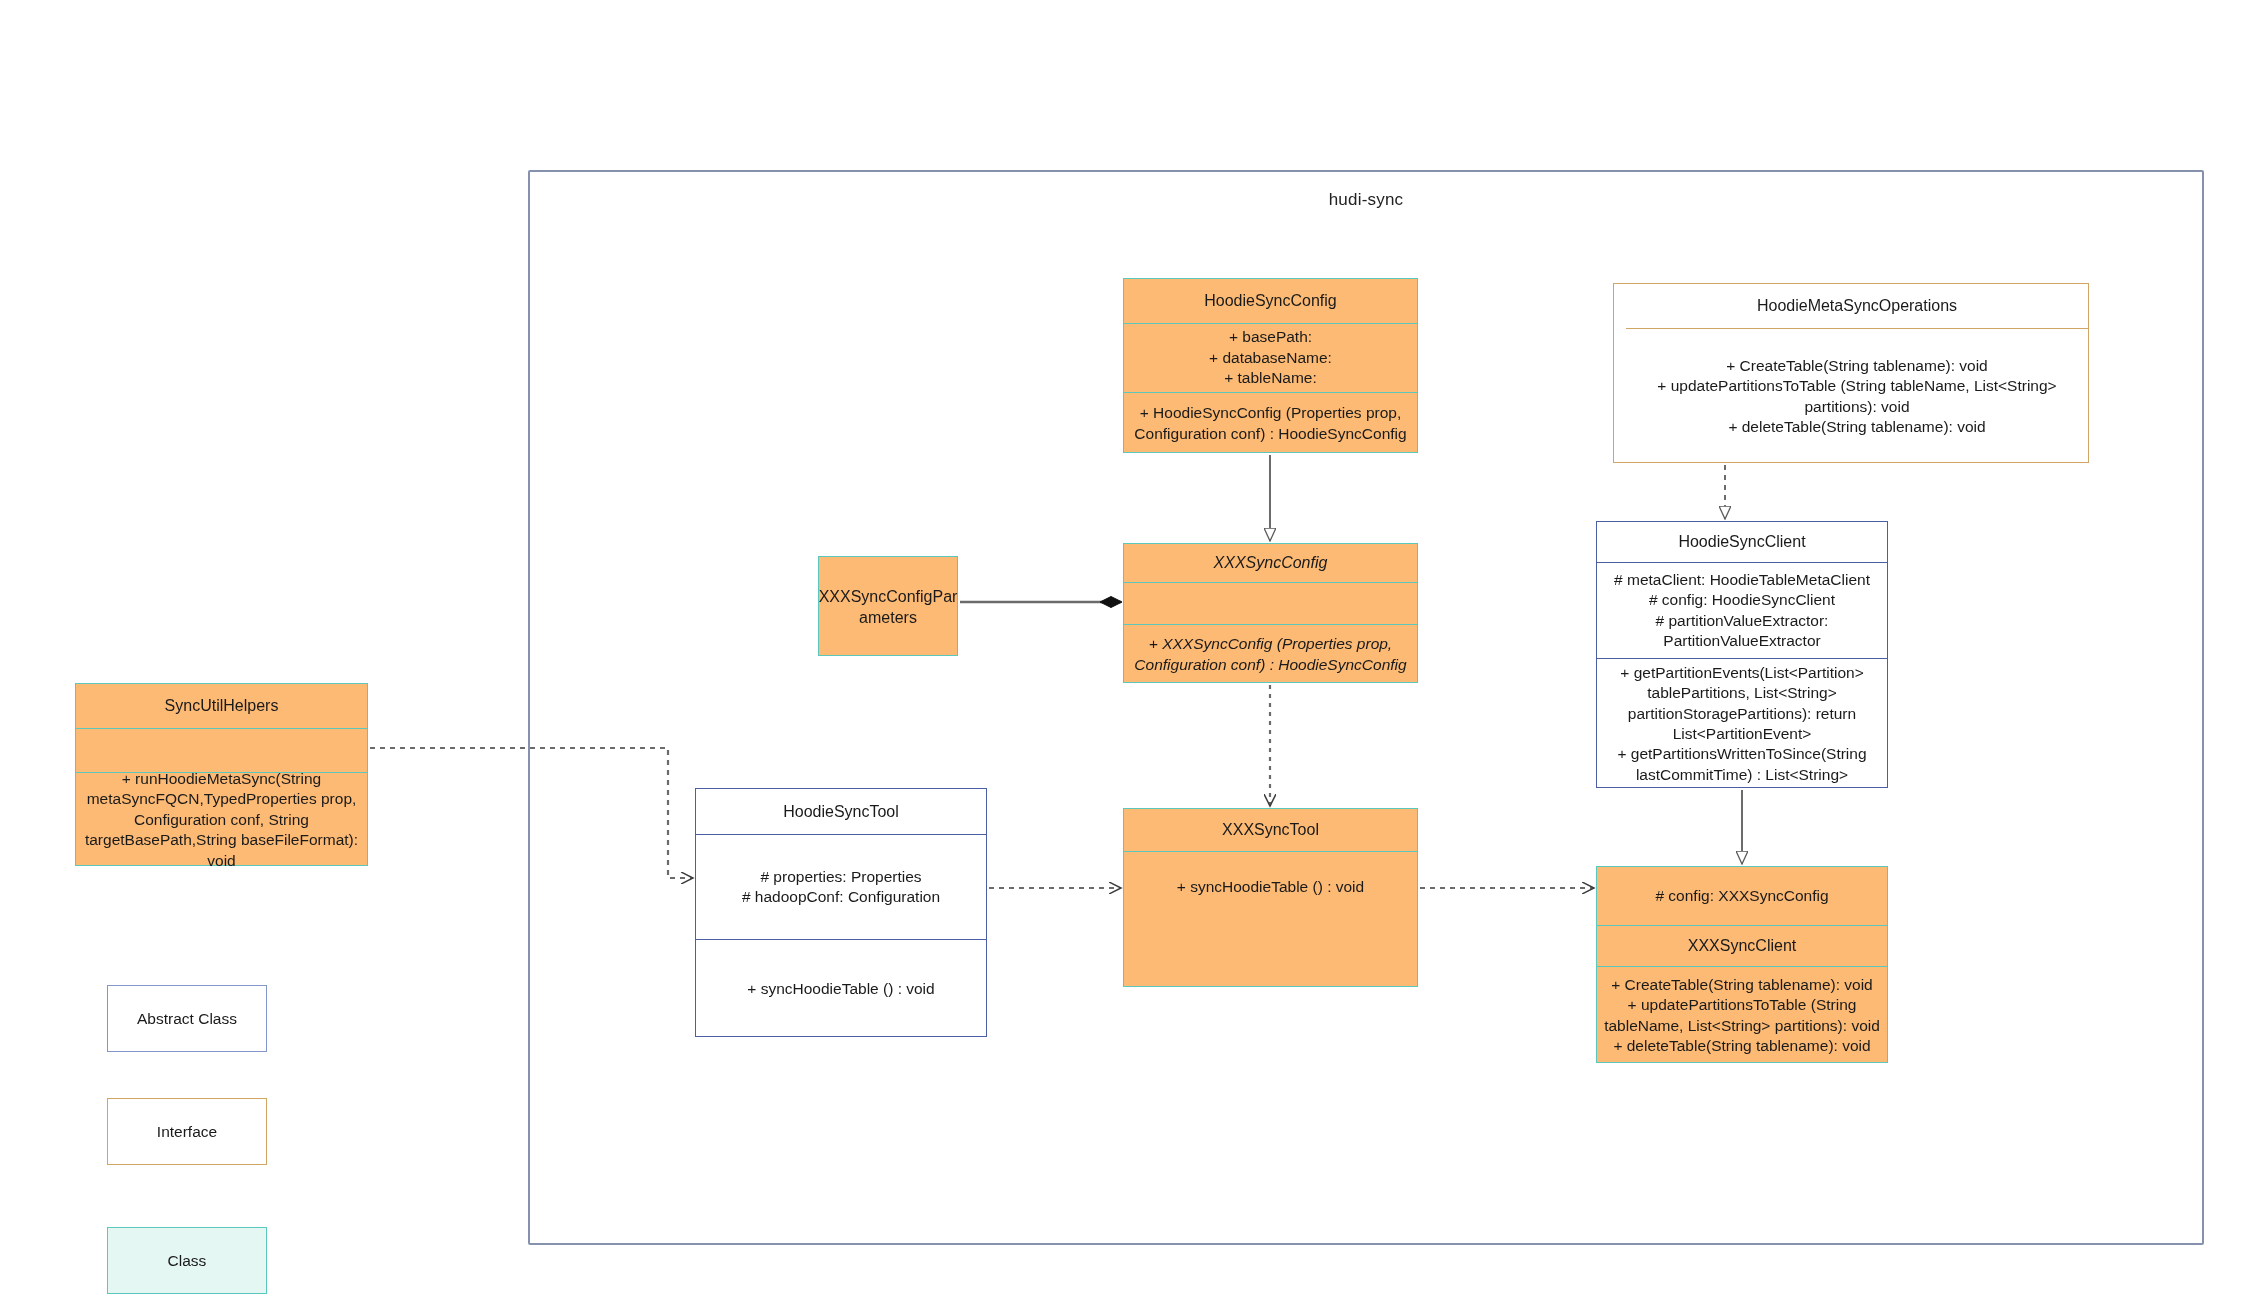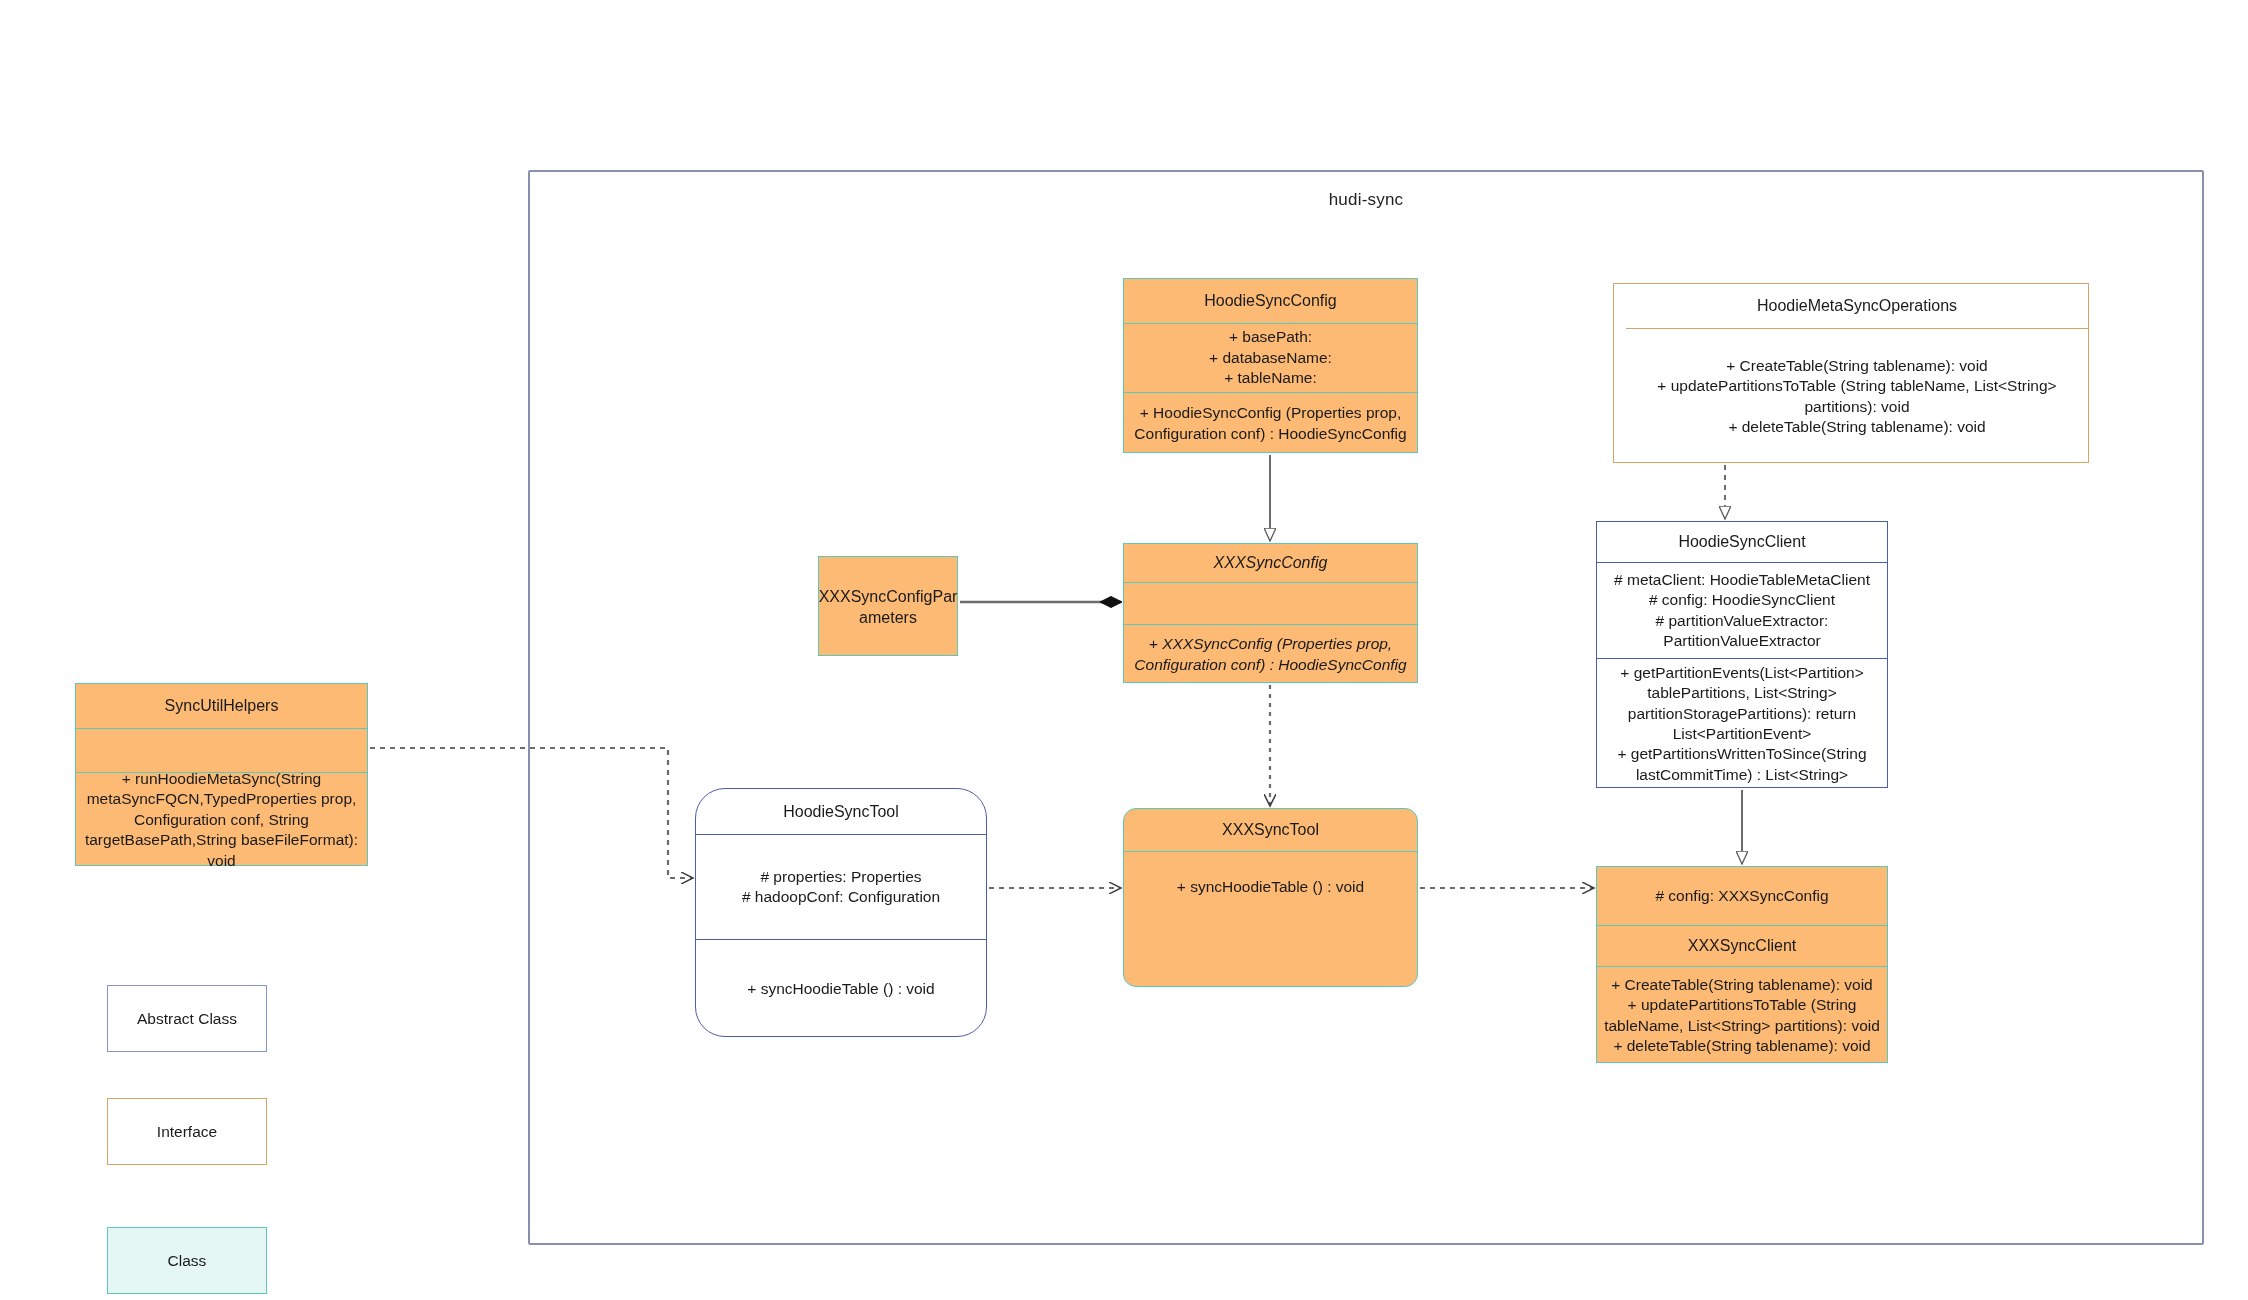--- a/index.html
+++ b/index.html
@@ -187,27 +187,27 @@
 #   config: HoodieSyncClient
 #    partitionValueExtractor:
 PartitionValueExtractor</div>
         <div class="sec " style="height: 131px; flex: 0 0 131px;">+   getPartitionEvents(List&lt;Partition&gt;
 tablePartitions, List&lt;String&gt;
 partitionStoragePartitions): return
 List&lt;PartitionEvent&gt;
 +   getPartitionsWrittenToSince(String
 lastCommitTime) : List&lt;String&gt;</div>
       </div>
-      <div class="umlbox kind-abstract" style="left: 695px; top: 788px; width: 292px; height: 249px; border-radius: 30px;">
+      <div class="umlbox kind-abstract" style="left: 695px; top: 788px; width: 292px; height: 249px;">
         <div class="sec title" style="height: 45px; flex: 0 0 45px;">HoodieSyncTool</div>
         <div class="sec " style="height: 105px; flex: 0 0 105px;">#   properties: Properties
 #   hadoopConf: Configuration</div>
         <div class="sec " style="height: 99px; flex: 0 0 99px;">+   syncHoodieTable () : void</div>
       </div>
-      <div class="umlbox kind-class" style="left: 1123px; top: 808px; width: 295px; height: 179px; border-radius: 13px;">
+      <div class="umlbox kind-class" style="left: 1123px; top: 808px; width: 295px; height: 179px;">
         <div class="sec title" style="height: 42px; flex: 0 0 42px;">XXXSyncTool</div>
         <div class="sec " style="height: 72px; flex: 0 0 72px;">+   syncHoodieTable () : void</div>
       </div>
       <div class="umlbox kind-class" style="left: 1596px; top: 866px; width: 292px; height: 197px;">
         <div class="sec " style="height: 58px; flex: 0 0 58px;">#   config: XXXSyncConfig</div>
         <div class="sec title" style="height: 41px; flex: 0 0 41px;">XXXSyncClient</div>
         <div class="sec " style="height: 98px; flex: 0 0 98px;">+    CreateTable(String tablename): void
 +    updatePartitionsToTable (String
 tableName, List&lt;String&gt; partitions): void
 +    deleteTable(String tablename): void</div>

